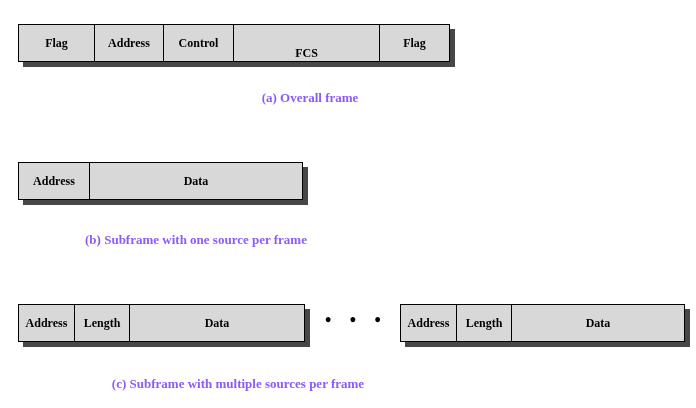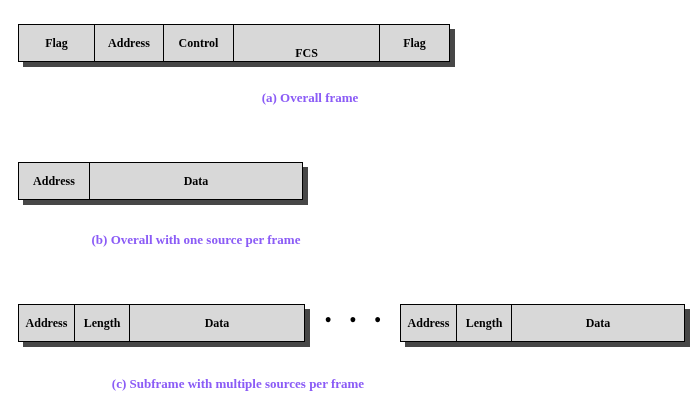--- a/index.html
+++ b/index.html
@@ -74,21 +74,21 @@
   <div class="caption" style="left:110px; top:90px; width:400px;">(a) Overall frame</div>
 
   <div class="frame-row" style="left:18px; top:162px;">
     <div class="cell" style="width:70px;">
         <span>Address</span>
       </div>
     <div class="cell" style="width:213px;">
         <span>Data</span>
       </div>
   </div>
-  <div class="caption" style="left:0px; top:232px; width:392px;">(b) Overall with one source per frame</div>
+  <div class="caption" style="left:0px; top:232px; width:392px;">(b) Subframe with one source per frame</div>
 
   <div class="frame-row" style="left:18px; top:304px;">
     <div class="cell" style="width:55px;">
         <span>Address</span>
       </div>
     <div class="cell" style="width:55px;">
         <span>Length</span>
       </div>
     <div class="cell" style="width:175px;">
         <span>Data</span>

